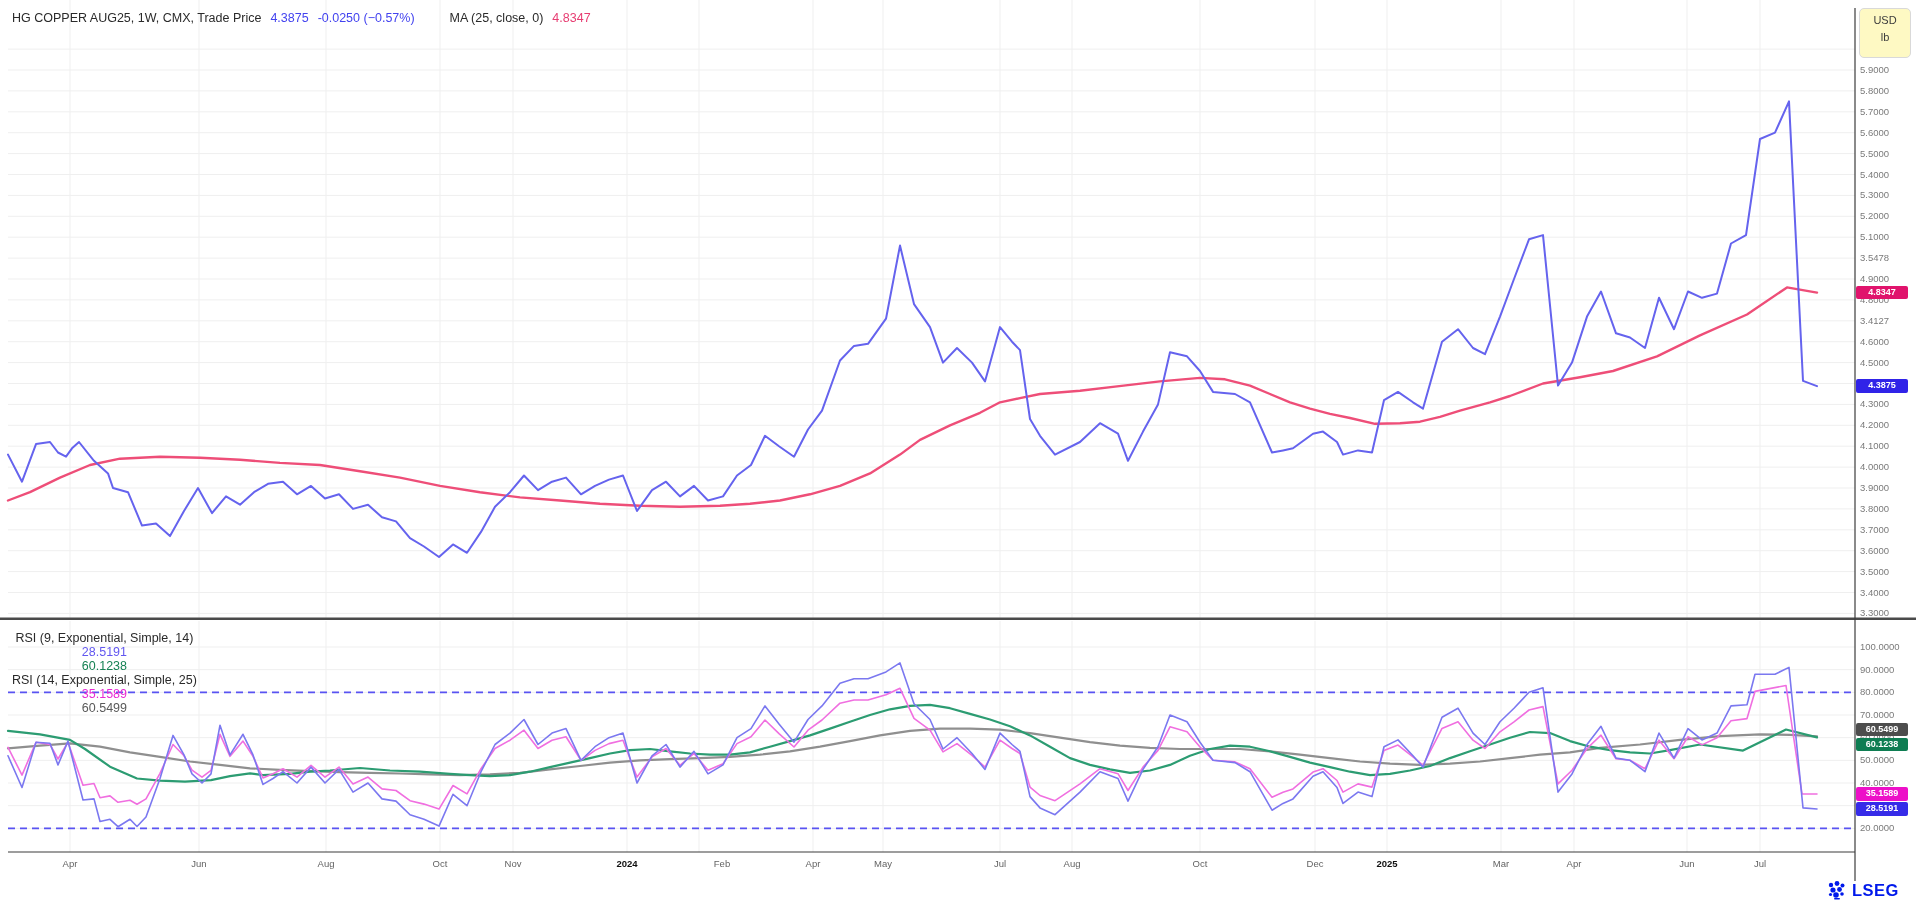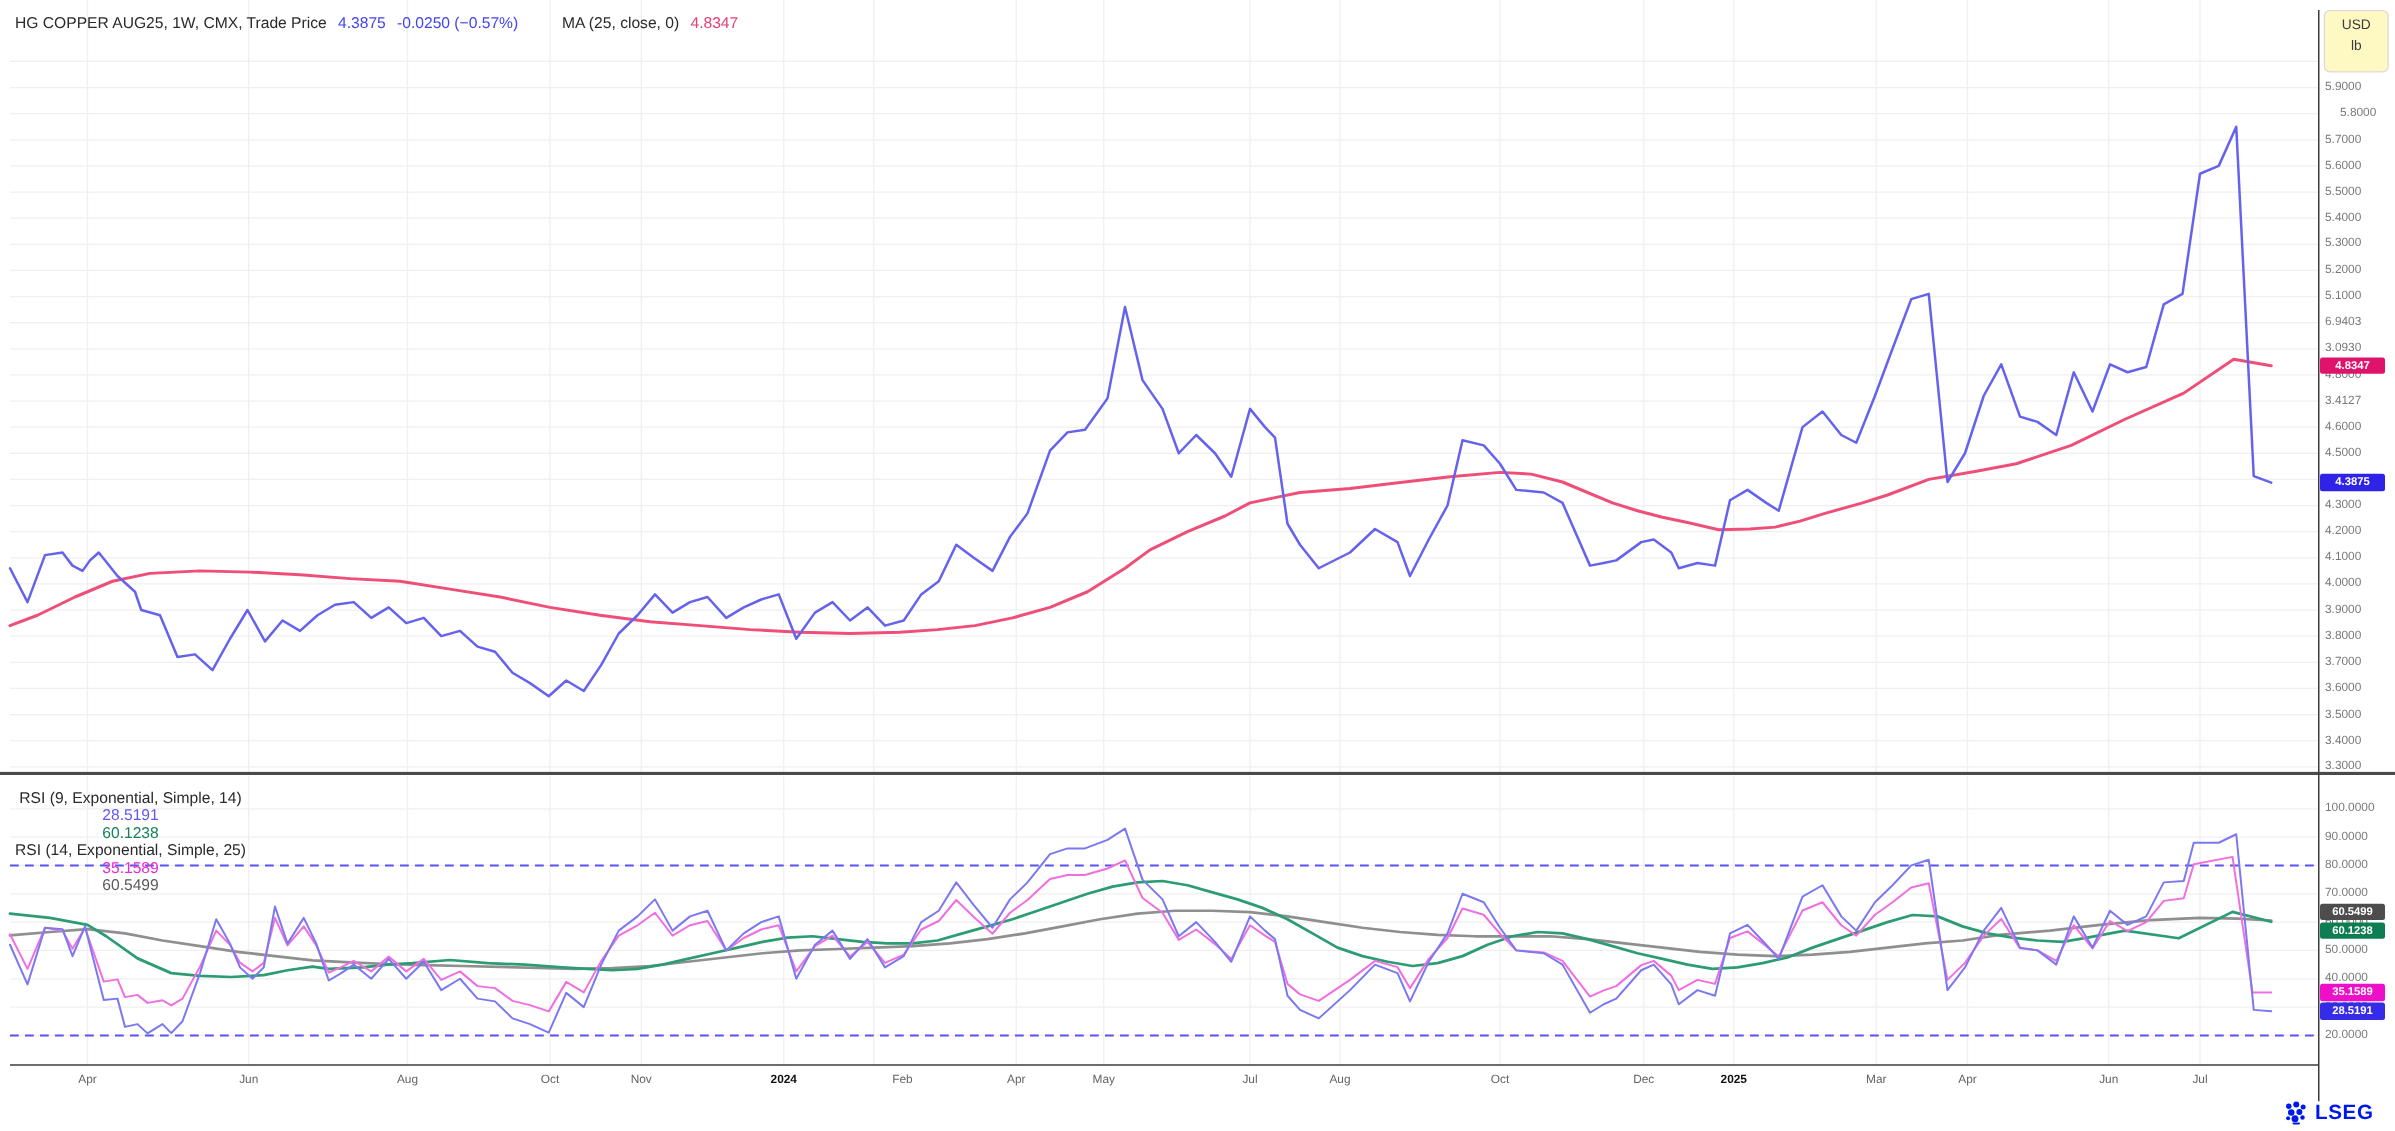--- a/index.html
+++ b/index.html
@@ -141,30 +141,30 @@
     <span class="val-gray">60.5499</span>
   </div>
 
   <div id="unit-box">
     <span class="u">USD</span>
     <span class="u">lb</span>
   </div>
 
   <div id="ticks">
       <div class="tick" style="top: 65px;">5.9000</div>
-      <div class="tick" style="top: 85.9px; margin-left: 12px;">5.8000</div>
+      <div class="tick" style="top: 85.9px;">5.8000</div>
       <div class="tick" style="top: 106.8px;">5.7000</div>
       <div class="tick" style="top: 127.7px;">5.6000</div>
       <div class="tick" style="top: 148.6px;">5.5000</div>
       <div class="tick" style="top: 169.5px;">5.4000</div>
       <div class="tick" style="top: 190.4px;">5.3000</div>
       <div class="tick" style="top: 211.3px;">5.2000</div>
       <div class="tick" style="top: 232.2px;">5.1000</div>
-      <div class="tick" style="top: 253.1px;">6.9403</div>
-      <div class="tick" style="top: 274px;">3.0930</div>
+      <div class="tick" style="top: 253.1px;">3.5478</div>
+      <div class="tick" style="top: 274px;">4.9000</div>
       <div class="tick" style="top: 294.9px;">4.8000</div>
       <div class="tick" style="top: 315.8px;">3.4127</div>
       <div class="tick" style="top: 336.7px;">4.6000</div>
       <div class="tick" style="top: 357.6px;">4.5000</div>
       <div class="tick" style="top: 378.5px;">4.4000</div>
       <div class="tick" style="top: 399.4px;">4.3000</div>
       <div class="tick" style="top: 420.3px;">4.2000</div>
       <div class="tick" style="top: 441.2px;">4.1000</div>
       <div class="tick" style="top: 462.1px;">4.0000</div>
       <div class="tick" style="top: 483px;">3.9000</div>

